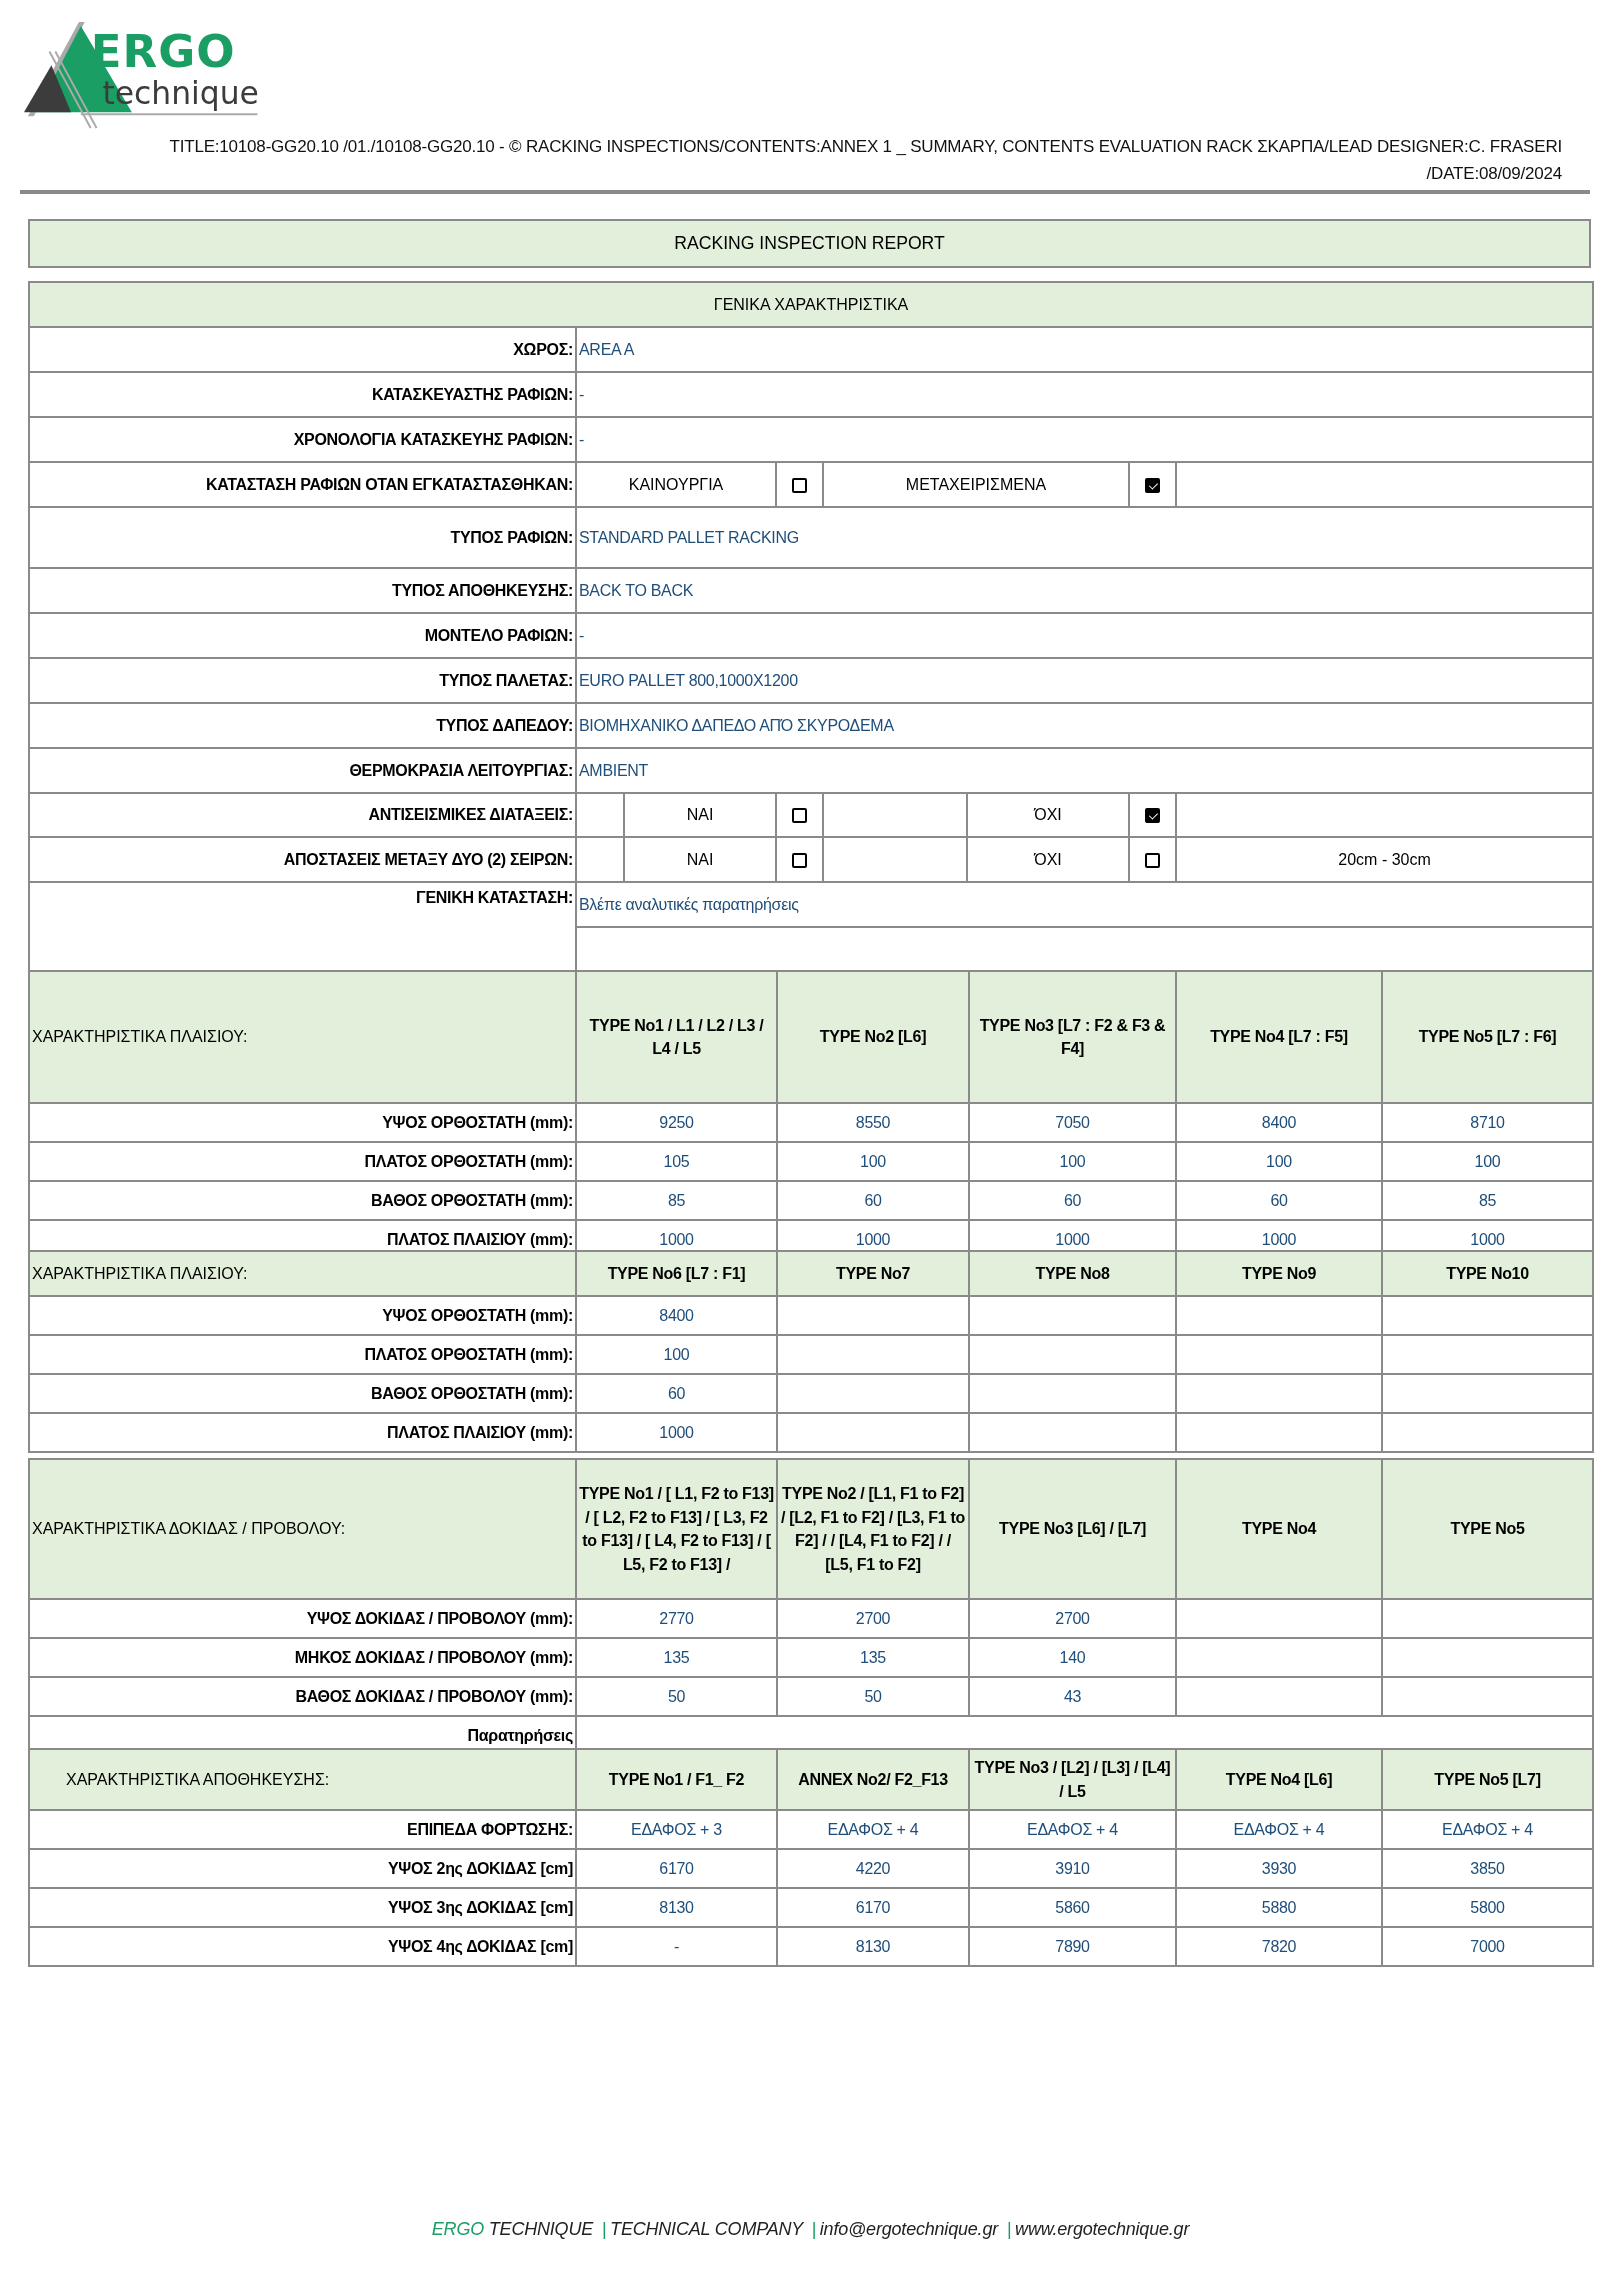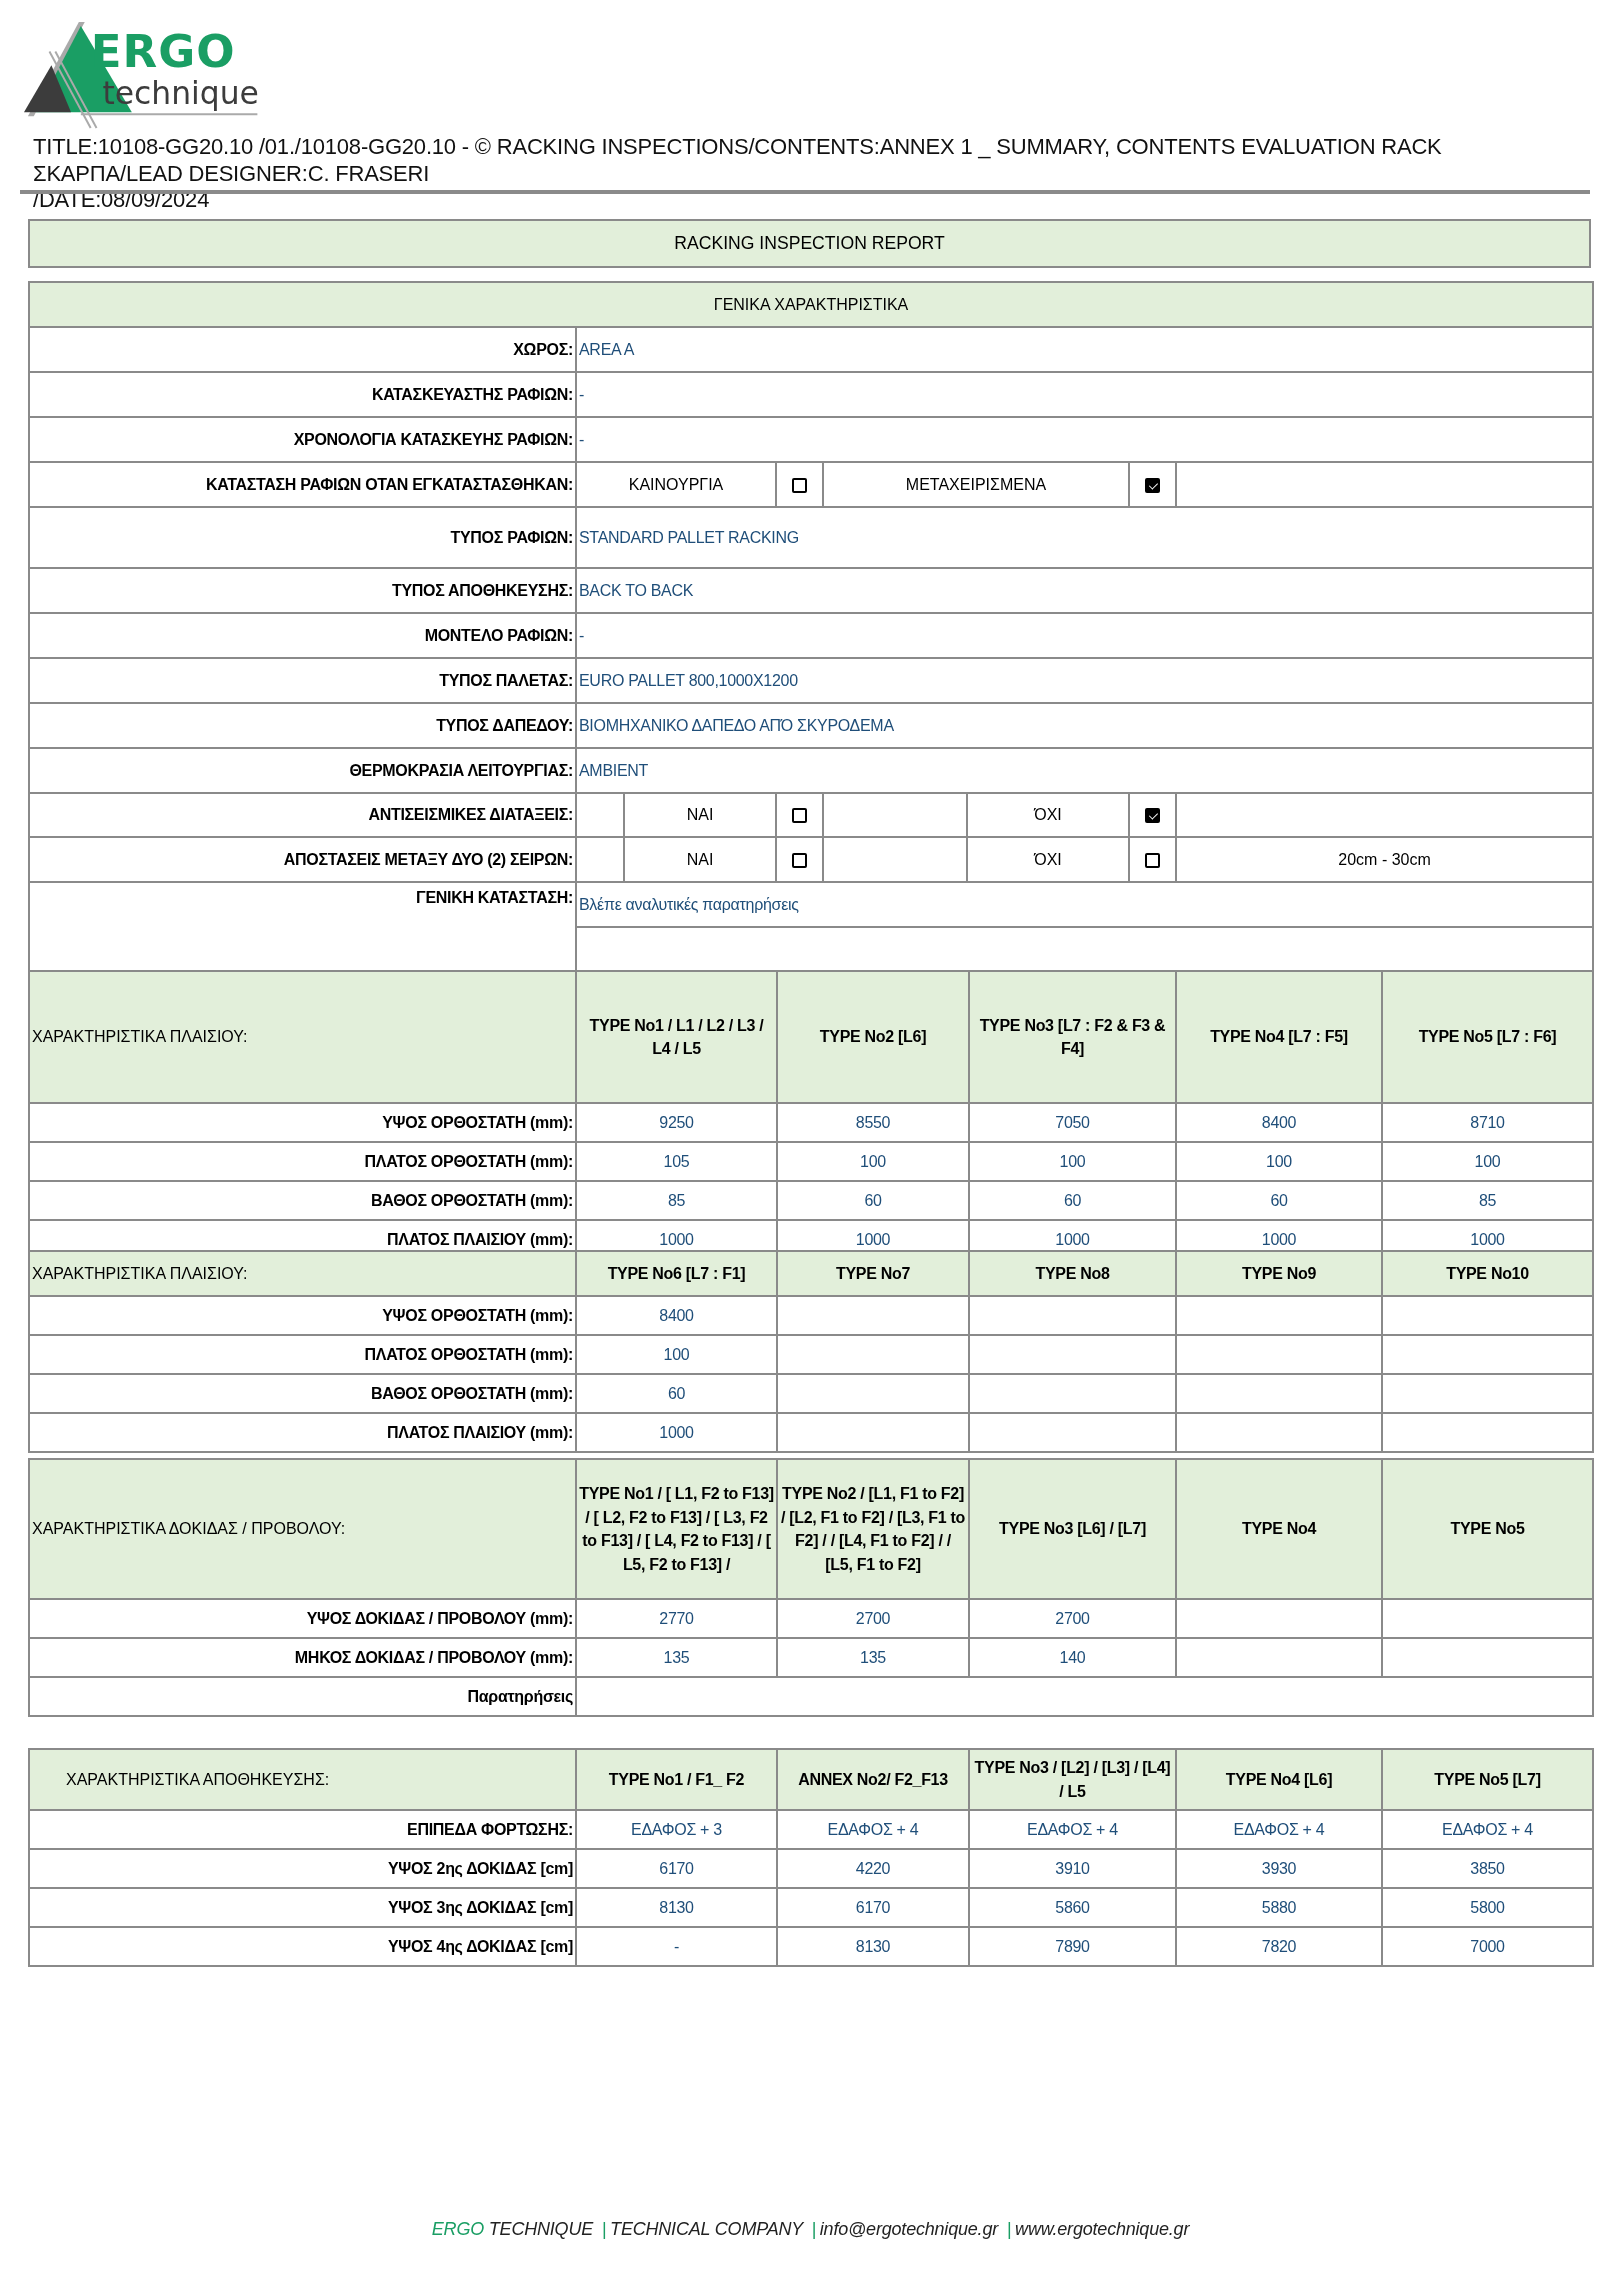--- a/index.html
+++ b/index.html
@@ -1,18 +1,18 @@
 <!DOCTYPE html>
 <html><head>
 <meta charset="utf-8">
 <style>
   html, body { margin:0; padding:0; background:#fff; }
   body { width:1621px; height:2293px; position:relative; font-family:"Liberation Sans", sans-serif; color:#000; overflow:hidden; }
   .logo { position:absolute; left:21.6px; top:17.6px; width:255px; height:118px; }
-  .title-line { position:absolute; left:33px; top:134px; width:1529px; font-family:"Liberation Sans", sans-serif; font-size:22px; line-height:26.5px; color:#111; letter-spacing:-0.2px; }
+  .title-line { position:absolute; left:33px; top:134px; width:1529px; font-family:"Liberation Sans", sans-serif; font-size:17px; line-height:26.5px; color:#111; letter-spacing:-0.2px;text-align:right; }
   .rule { position:absolute; left:19.6px; top:190px; width:1570px; height:3.9px; background:#8a8a8a; }
 
   table.grid { position:absolute; left:28px; border-collapse:collapse; table-layout:fixed; }
   table.grid td { border:2.9px solid #8a8a8a; padding:0 2px; font-size:16px; height:39px; box-sizing:border-box; overflow:hidden; }
   .green { background:#e2efda; }
   .lbl { text-align:right; font-weight:bold; padding-right:2px !important; white-space:nowrap; letter-spacing:-0.3px; }
   .val { color:#1f4e79; font-size:15.7px; letter-spacing:-0.3px; }
   .center { text-align:center; }
   .bold { font-weight:normal; }
   .hdr { font-weight:bold; font-size:15px; text-align:center; line-height:23.5px; letter-spacing:-0.3px; }
@@ -283,20 +283,28 @@
         <td class="val center"></td>
       </tr>
       <tr>
         <td class="lbl" style="height: 32px;">ΜΗΚΟΣ ΔΟΚΙΔΑΣ / ΠΡΟΒΟΛΟΥ (mm):</td>
         <td class="val center">135</td>
         <td class="val center">135</td>
         <td class="val center">140</td>
         <td class="val center"></td>
         <td class="val center"></td>
       </tr>
+      <tr>
+        <td class="lbl" style="height: 32px;">ΒΑΘΟΣ ΔΟΚΙΔΑΣ / ΠΡΟΒΟΛΟΥ (mm):</td>
+        <td class="val center">50</td>
+        <td class="val center">50</td>
+        <td class="val center">43</td>
+        <td class="val center"></td>
+        <td class="val center"></td>
+      </tr>
     </tbody>
   <tbody>
       <tr>
     <td class="lbl" style="height:32px;">Παρατηρήσεις</td>
     <td colspan="5" class="val"></td>
   </tr>
 </tbody>
   </table>
 
 <table class="grid" style="top:1748px; width:1563px;">

